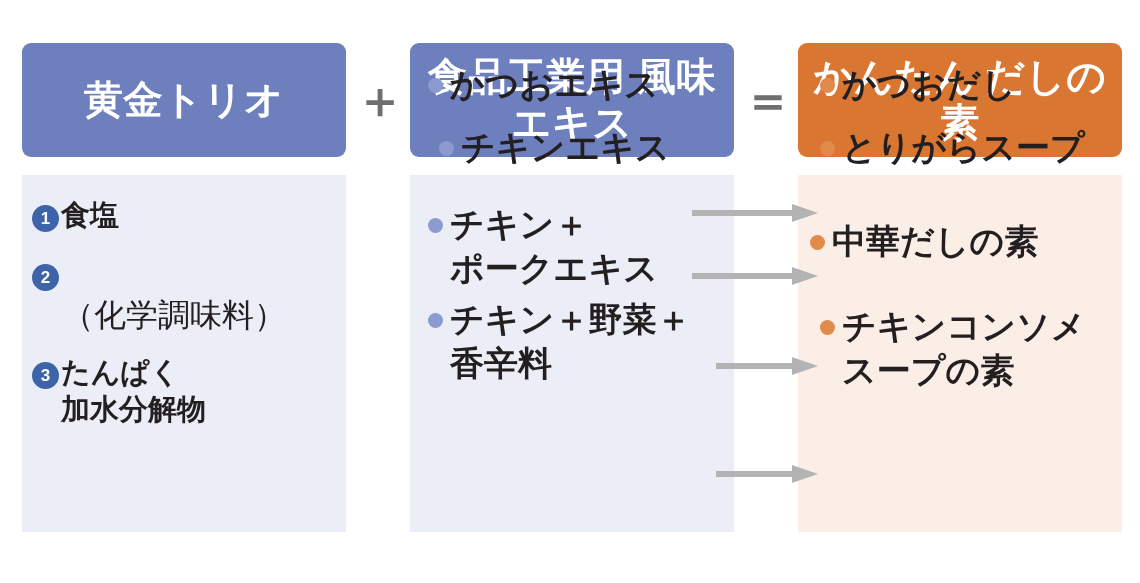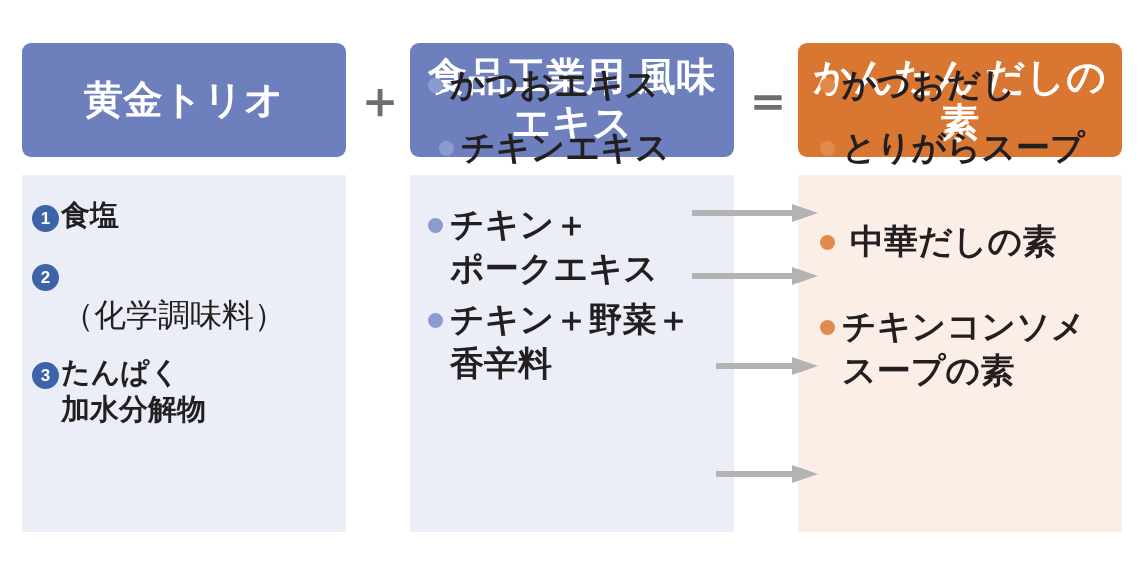--- a/index.html
+++ b/index.html
@@ -211,21 +211,21 @@
       <div class="bullet-item" style="top:20px;left:22px;">
         <span class="dot dot-orange"></span>
         <span class="bullet-text">かつおだし</span>
       </div>
 
       <div class="bullet-item" style="top:83px;left:22px;text-align:center;">
         <span class="dot dot-orange"></span>
         <span class="bullet-text">とりがらスープ</span>
       </div>
 
-      <div class="bullet-item" style="top:177px;left:22px;gap:8px;">
+      <div class="bullet-item" style="top:177px;left:12px;">
         <span class="dot dot-orange"></span>
         <span class="bullet-text">中華だしの素</span>
       </div>
 
       <div class="bullet-item" style="top:262px;left:22px;">
         <span class="dot dot-orange"></span>
         <span class="bullet-text">チキンコンソメ
 スープの素</span>
       </div>
 

